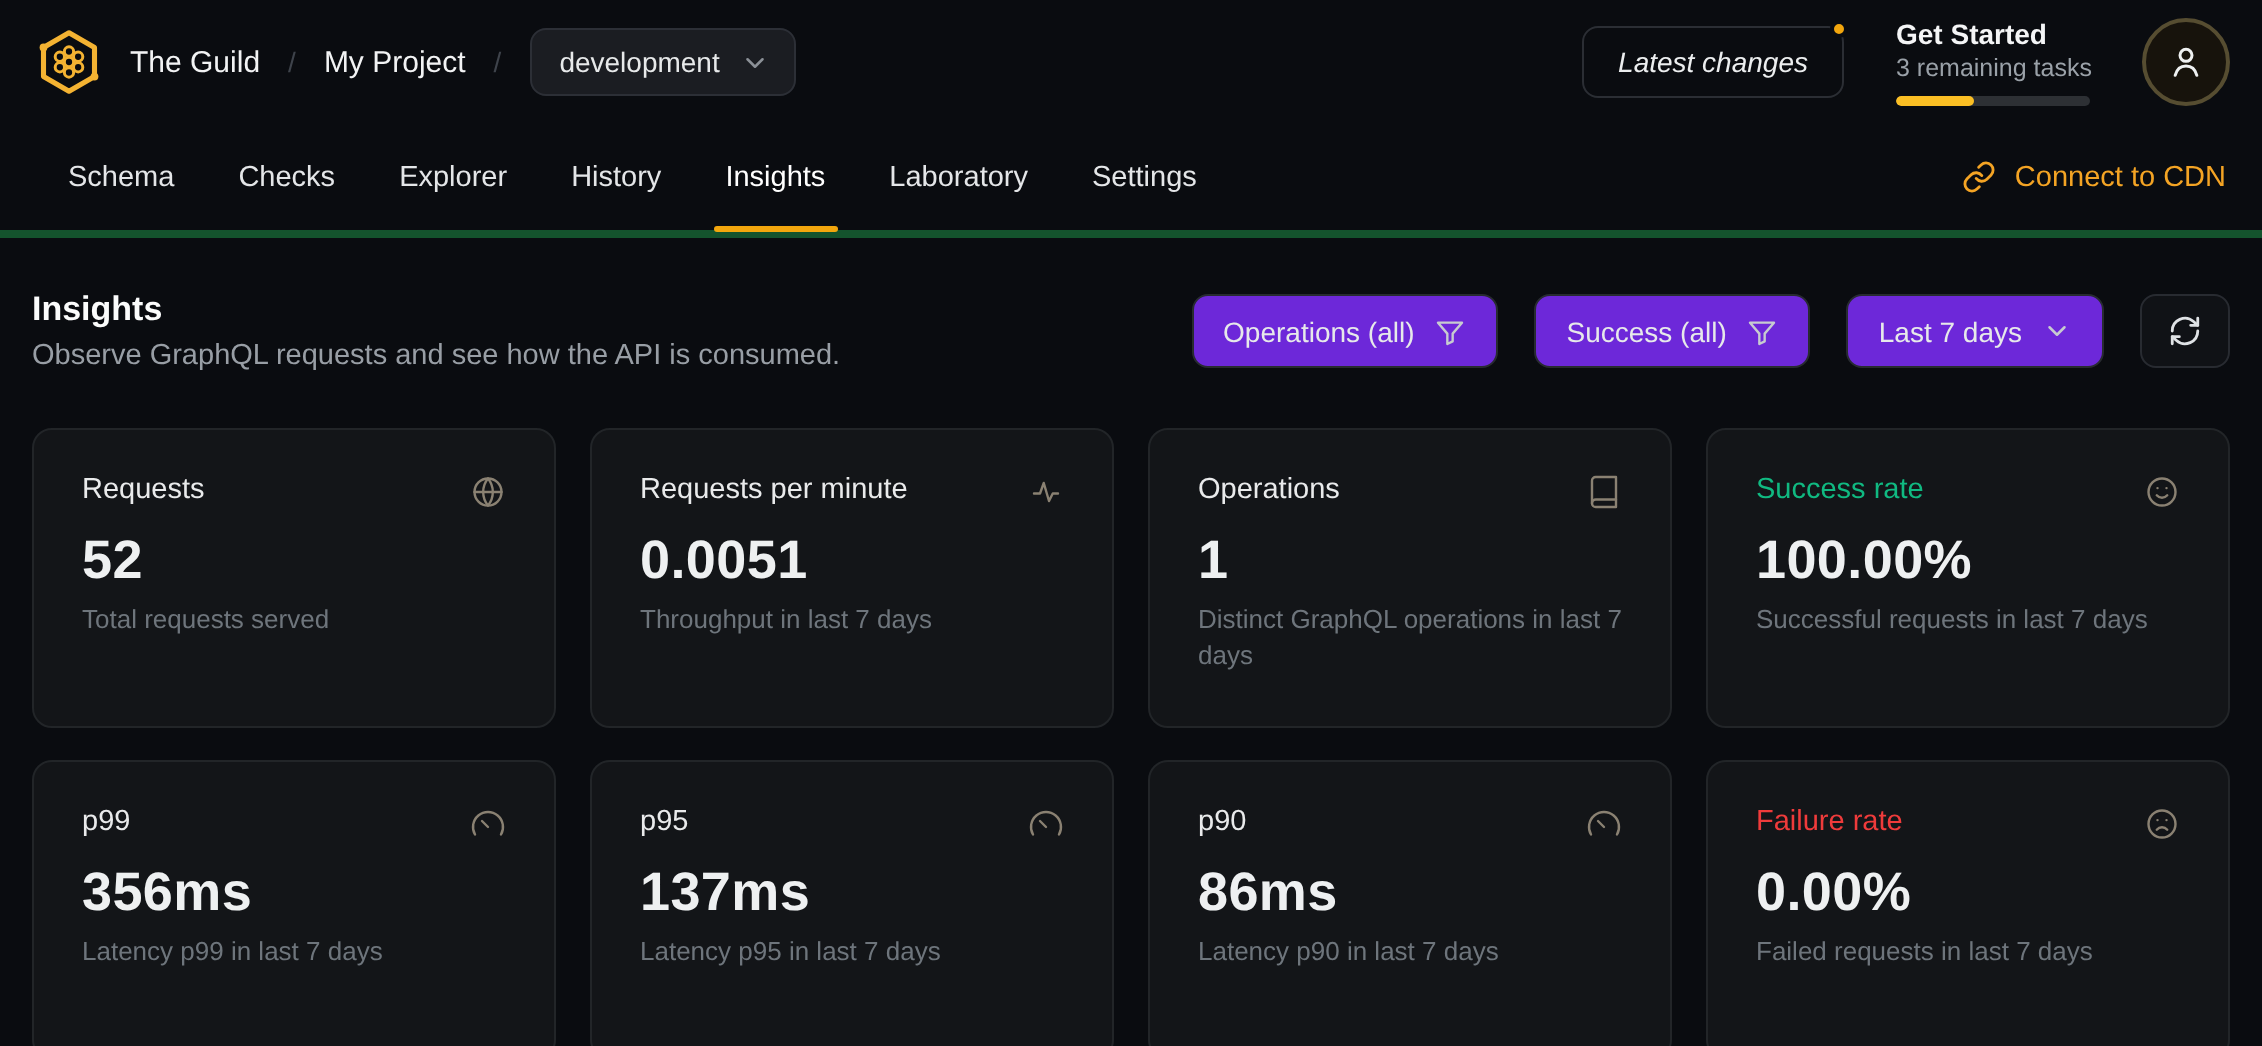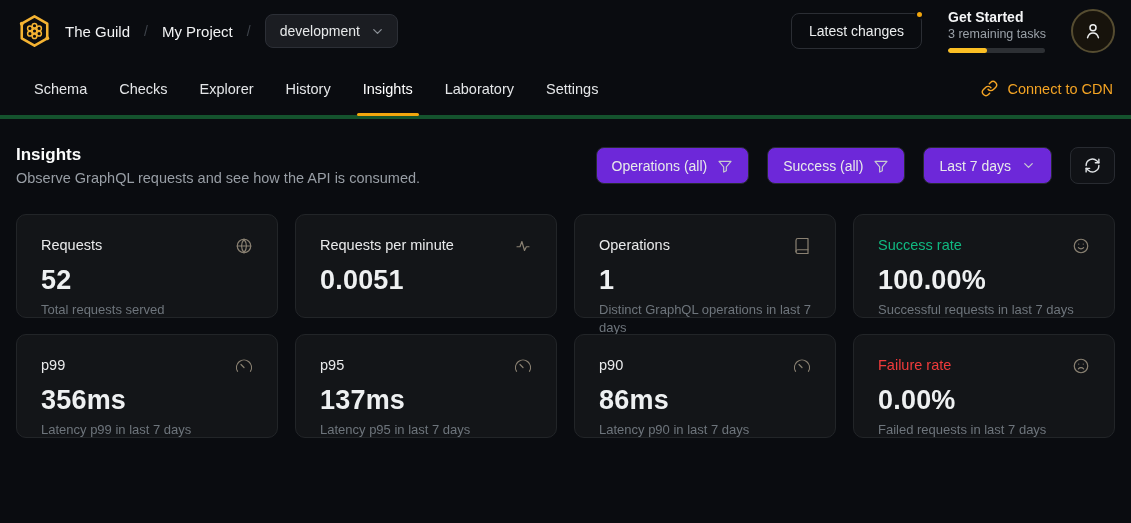--- a/index.html
+++ b/index.html
@@ -22,21 +22,21 @@
     margin-left:0; display:flex; align-items:center; gap:10px;
     background:#1b1d22; border:1px solid #2c2f36; border-radius:8px;
     color:#e7e9ea; font-size:14px; padding:8px 12px 8px 14px; cursor:pointer;
     font-family:inherit;
   }
   .target-btn .chev { color:#8b9097; }
   .header-right { margin-left:auto; display:flex; align-items:center; gap:26px; }
   .latest-btn {
     position:relative; background:transparent; border:1px solid #2b2e34;
     border-radius:8px; color:#eceeef; font-size:14px; padding:9px 17px;
-    cursor:pointer; font-family:inherit;
+    cursor:pointer; font-family:inherit;font-style:italic;
   }
   .latest-dot {
     position:absolute; top:-4px; right:-3px; width:9px; height:9px;
     border-radius:50%; background:#f2a60d; border:2px solid #0a0c10;
   }
   .get-started { width:97px; cursor:pointer; }
   .gs-title { font-size:14px; font-weight:700; color:#f4f5f6; line-height:1.25; }
   .gs-sub { font-size:12.5px; color:#9aa1a8; margin-top:1px; white-space:nowrap; }
   .gs-bar { margin-top:7px; height:5px; border-radius:3px; background:#2d3034; overflow:hidden; }
   .gs-fill { height:100%; border-radius:3px; background:#fbbf24; }
@@ -85,21 +85,21 @@
     color:#dfe2e5; cursor:pointer;
   }
 
   
   .grid {
     margin-top:28px; display:grid; grid-template-columns:repeat(4,1fr);
     gap:16px 17px;
   }
   .card {
     background:#131518; border:1px solid #222528; border-radius:10px;
-    height:104px; padding:21px 24px;
+    height:150px; padding:21px 24px;
   }
   .card-top { display:flex; align-items:flex-start; justify-content:space-between; }
   .card-title { font-size:14.5px; color:#e9eaeb; line-height:1.3; }
   .card-title.success { color:#10b981; }
   .card-title.danger { color:#ef3b3b; }
   .card-icon { color:#8a8172; margin-top:1px; }
   .card-value { margin-top:10px; font-size:27px; font-weight:700; color:#eef0f1; letter-spacing:.2px; }
   .card-desc { margin-top:5px; font-size:13px; color:#6e757c; line-height:1.35; }
 </style>
 </head>
@@ -258,20 +258,21 @@
     <div class="card">
       <div class="card-top">
         <span class="card-title">Requests per minute</span>
         <span class="card-icon">
           <svg width="18" height="18" viewBox="0 0 24 24" fill="none" stroke="currentColor" stroke-width="1.6" stroke-linecap="round" stroke-linejoin="round">
               <path d="M4 13h4l2.5-7 3.5 12 2.5-5H20"></path>
             </svg>
         </span>
       </div>
       <div class="card-value">0.0051</div>
+      <div class="card-desc">Throughput in last 7 days</div>
     </div>
 
     <div class="card">
       <div class="card-top">
         <span class="card-title">Operations</span>
         <span class="card-icon">
           <svg width="18" height="18" viewBox="0 0 24 24" fill="none" stroke="currentColor" stroke-width="1.6" stroke-linecap="round" stroke-linejoin="round">
               <path d="M4 19.5A2.5 2.5 0 0 1 6.5 17H20"></path>
               <path d="M6.5 2H20v20H6.5A2.5 2.5 0 0 1 4 19.5v-15A2.5 2.5 0 0 1 6.5 2z"></path>
             </svg>

